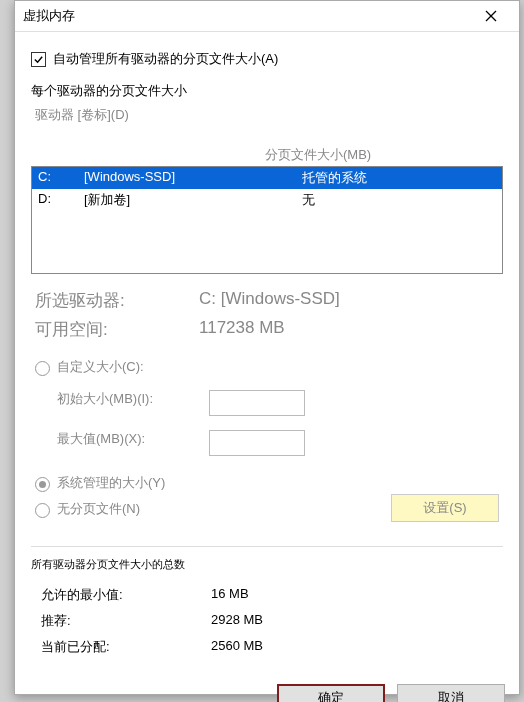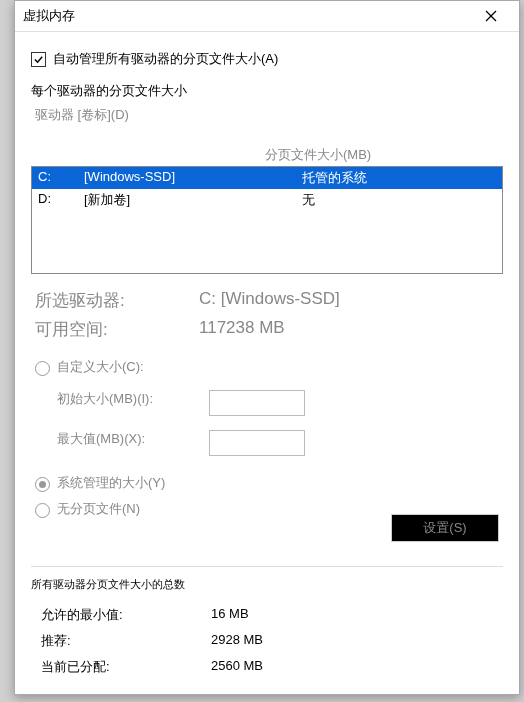--- a/index.html
+++ b/index.html
@@ -29,21 +29,21 @@
 .radio-block { margin-top: 10px; }
 .radio-row { display: flex; align-items: flex-end; padding: 4px 4px; }
 .radio { width: 15px; height: 15px; border: 1px solid #999; border-radius: 50%; margin-right: 7px; display: inline-flex; align-items: center; justify-content: center; background: #fff; }
 .radio.checked::after { content: ""; width: 7px; height: 7px; border-radius: 50%; background: #999; }
 .radio-label { color: #888; font-size: 13px; }
 .size-row { display: flex; align-items: flex-start; padding: 4px 4px 4px 26px; margin-top: 6px; }
 .size-label { width: 152px; color: #888; font-size: 13px; }
 .size-input { width: 96px; height: 26px; border: 1px solid #bbb; background: #fff; padding: 2px 4px; font-size: 13px; }
 .set-row { display: flex; justify-content: flex-end; margin-top: -28px; margin-bottom: 10px; padding-right: 4px; }
 .btn { min-width: 108px; height: 28px; background: #e1e1e1; border: 1px solid #adadad; font-size: 13px; display: inline-flex; align-items: center; justify-content: center; cursor: pointer; }
-.btn.disabled { color: #888; background: #000000; border-color: #ccc; cursor: default; margin-top: 20px; }
+.btn.disabled { color: #888; background: #fef9c3; border-color: #ccc; cursor: default; }
 .divider { border-top: 1px solid #ddd; margin: 14px 0 10px 0; }
 .totals-label { font-size: 11px; margin-bottom: 10px; }
 .total-row { display: flex; padding: 4px 10px; font-size: 13px; }
 .total-label { width: 170px; }
 .total-value { flex: 1; }
 .button-row { display: flex; justify-content: flex-end; gap: 12px; padding: 14px 14px 14px 14px; }
 .btn-primary { border: 2px solid #7f1d1d; background: #e1e1e1; }
 </style>
 </head>
 <body>

